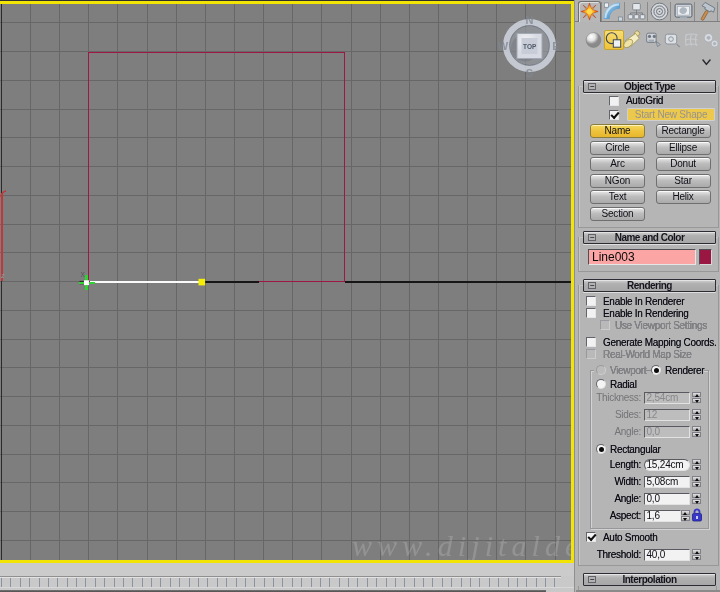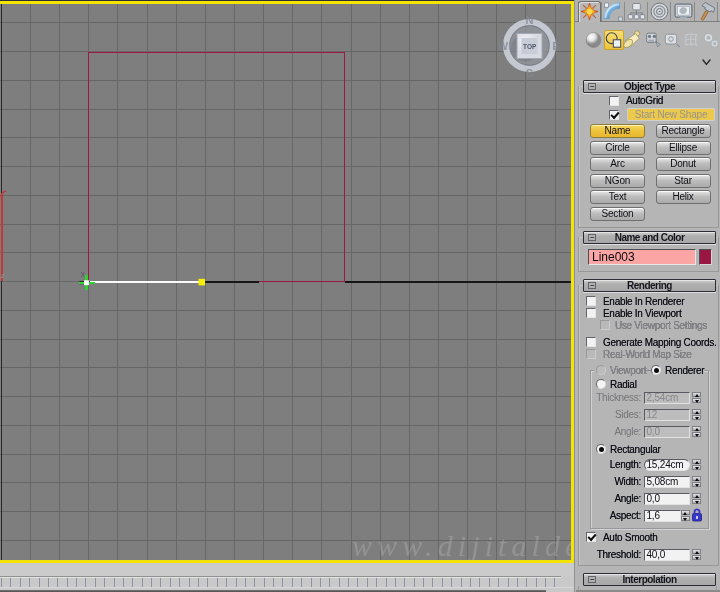--- a/index.html
+++ b/index.html
@@ -256,21 +256,21 @@
 <div class="hdr" style="top:231px;"><span class="minus">–</span>Name and Color</div>
 <div class="abs" style="left:588px;top:249px;width:103px;height:14px;background:#fca5a5;
  border:1px solid;border-color:#4e4e54 #e6e6e6 #e6e6e6 #4e4e54;font-size:12px;line-height:14px;color:#0a0a0a;padding-left:3px;">Line003</div>
 <div class="abs" style="left:699px;top:249px;width:13px;height:16px;background:#9b1743;
  border:1px solid;border-color:#4e4e54 #d6d6d6 #d6d6d6 #4e4e54;box-sizing:border-box;"></div>
 <div class="rollout" style="top:285px;height:280px;"></div>
 <div class="hdr" style="top:279px;"><span class="minus">–</span>Rendering</div>
 <div class="cb" style="left:586px;top:296px;"></div>
 <div class="lab" style="left:603px;top:297px;">Enable In Renderer</div>
 <div class="cb" style="left:586px;top:308px;"></div>
-<div class="lab" style="left:603px;top:309px;">Enable In Viewport</div>
+<div class="lab" style="left:603px;top:309px;">Enable In Rendering</div>
 <div class="cb dis" style="left:600px;top:320px;"></div>
 <div class="lab dis" style="left:615px;top:321px;">Use Viewport Settings</div>
 <div class="cb" style="left:586px;top:337px;"></div>
 <div class="lab" style="left:603px;top:338px;">Generate Mapping Coords.</div>
 <div class="cb dis" style="left:586px;top:349px;"></div>
 <div class="lab dis" style="left:603px;top:350px;">Real-World Map Size</div>
 <div class="abs" style="left:589.5px;top:369.5px;width:117px;height:157px;
  border:1px solid #97979b;box-shadow:inset 1px 1px 0 #d2d2d2, 1px 1px 0 #d2d2d2;"></div>
 <div class="abs" style="left:594px;top:364px;width:110px;height:11px;background:#b5b5b5;"></div>
 <div class="rad dis" style="left:596px;top:365px;"></div>

